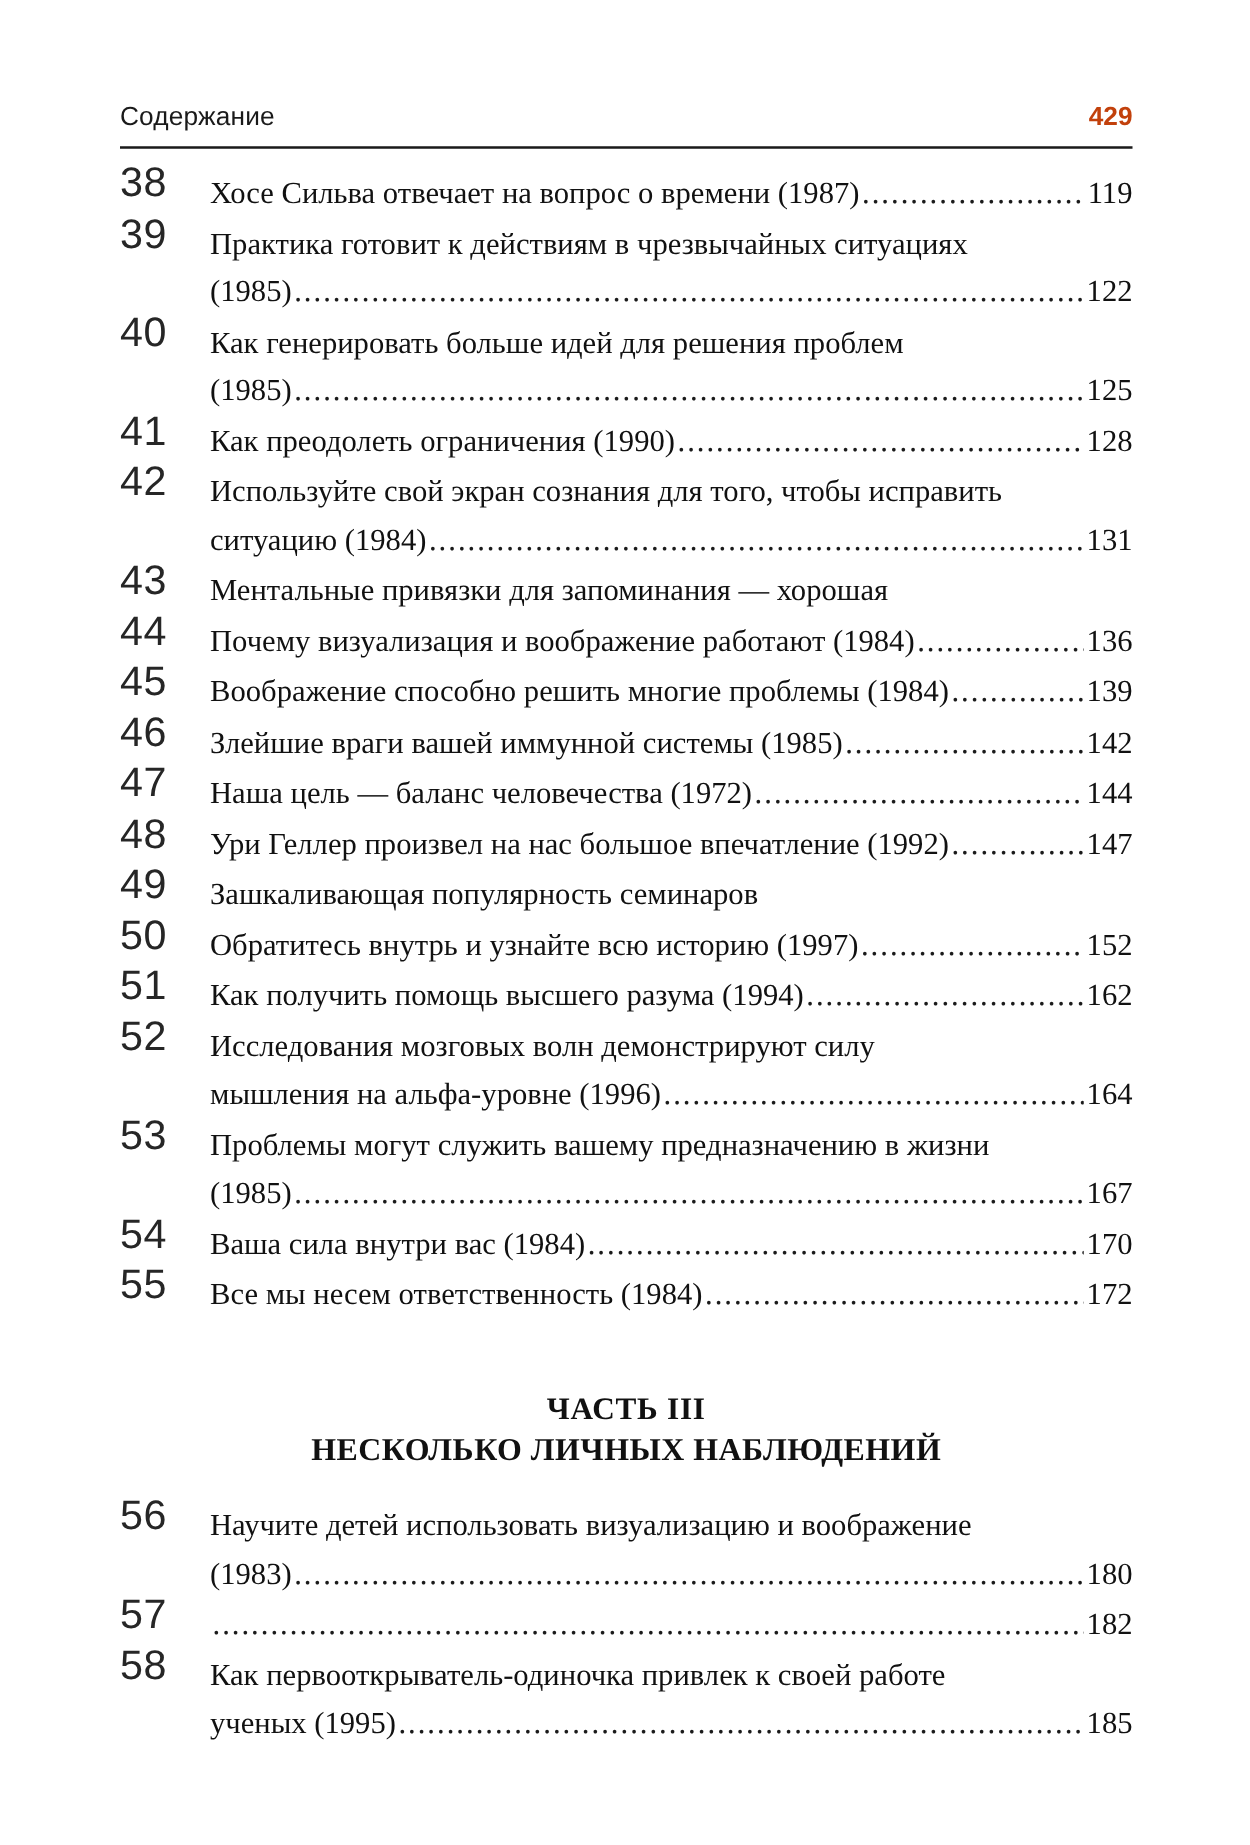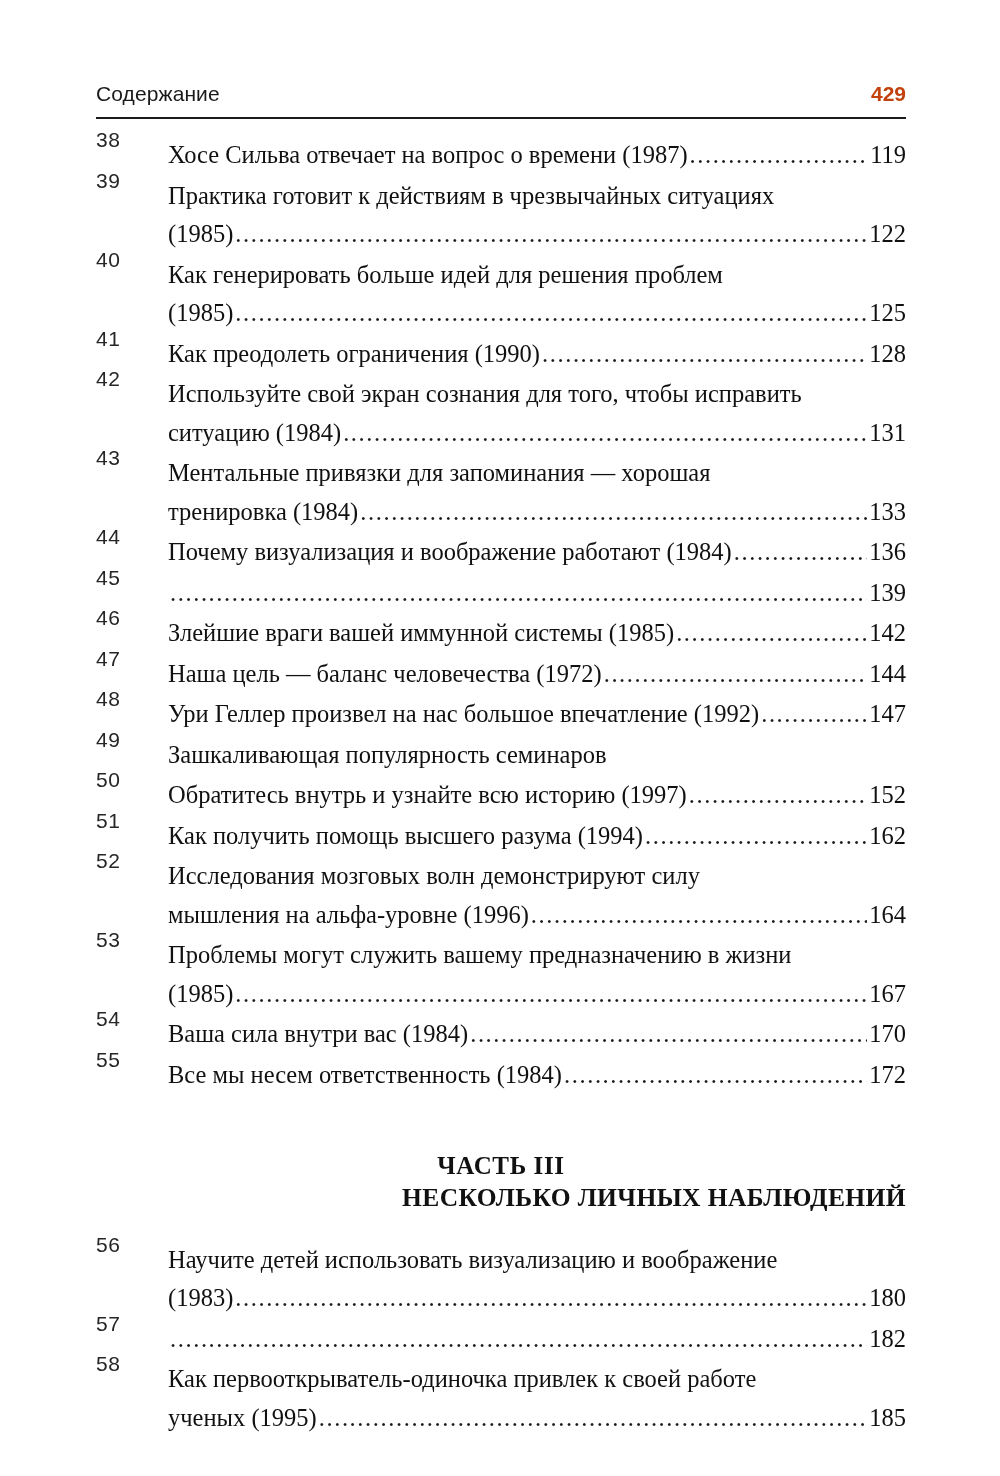--- a/index.html
+++ b/index.html
@@ -78,21 +78,21 @@
     margin: 0 0 2px 0;
   }
 
   .chapter-number {
     position: absolute;
     left: 0;
     top: -7px;
     width: 62px;
     text-align: left;
     font-family: "Liberation Sans", "DejaVu Sans", sans-serif;
-    font-size: 21px;
+    font-size: 33px;
     font-weight: 300;
     line-height: 1;
     color: #262626;
     letter-spacing: 0.5px;
   }
 
   
   .entry-line {
     display: block;
     font-size: 24.5px;
@@ -142,21 +142,20 @@
     font-size: 25px;
     font-weight: 700;
     letter-spacing: 0.6px;
     line-height: 1.28;
   }
   .part-title {
     font-size: 25.5px;
     font-weight: 700;
     letter-spacing: 0.4px;
     line-height: 1.28;
-    text-align: right;
   }
 </style>
 </head>
 <body>
 
 <div class="page">
 
   <div class="running-head">
     <div class="running-head-title">Содержание</div>
     <div class="running-head-folio">429</div>
@@ -204,37 +203,33 @@
           <div class="entry-line">Используйте свой экран сознания для того, чтобы исправить</div>
           <div class="entry-line has-folio">
             <span class="line-text">ситуацию (1984)</span>
             <span class="leaders"></span>
             <span class="folio">131</span>
           </div>
         </div>
         <div class="toc-entry">
           <div class="chapter-number">43</div>
           <div class="entry-line">Ментальные привязки для запоминания — хорошая</div>
-          <div class="entry-line has-folio">
-            <span class="line-text">тренировка (1984) </span>
-            <span class="leaders"></span>
-            <span class="folio">133</span>
-          </div>
         </div>
         <div class="toc-entry">
           <div class="chapter-number">44</div>
           <div class="entry-line has-folio">
             <span class="line-text">Почему визуализация и воображение работают (1984)</span>
             <span class="leaders"></span>
             <span class="folio">136</span>
           </div>
         </div>
         <div class="toc-entry">
           <div class="chapter-number">45</div>
           <div class="entry-line has-folio">
+            <span class="line-text">Воображение способно решить многие проблемы (1984)</span>
             <span class="leaders"></span>
             <span class="folio">139</span>
           </div>
         </div>
         <div class="toc-entry">
           <div class="chapter-number">46</div>
           <div class="entry-line has-folio">
             <span class="line-text">Злейшие враги вашей иммунной системы (1985)</span>
             <span class="leaders"></span>
             <span class="folio">142</span>

